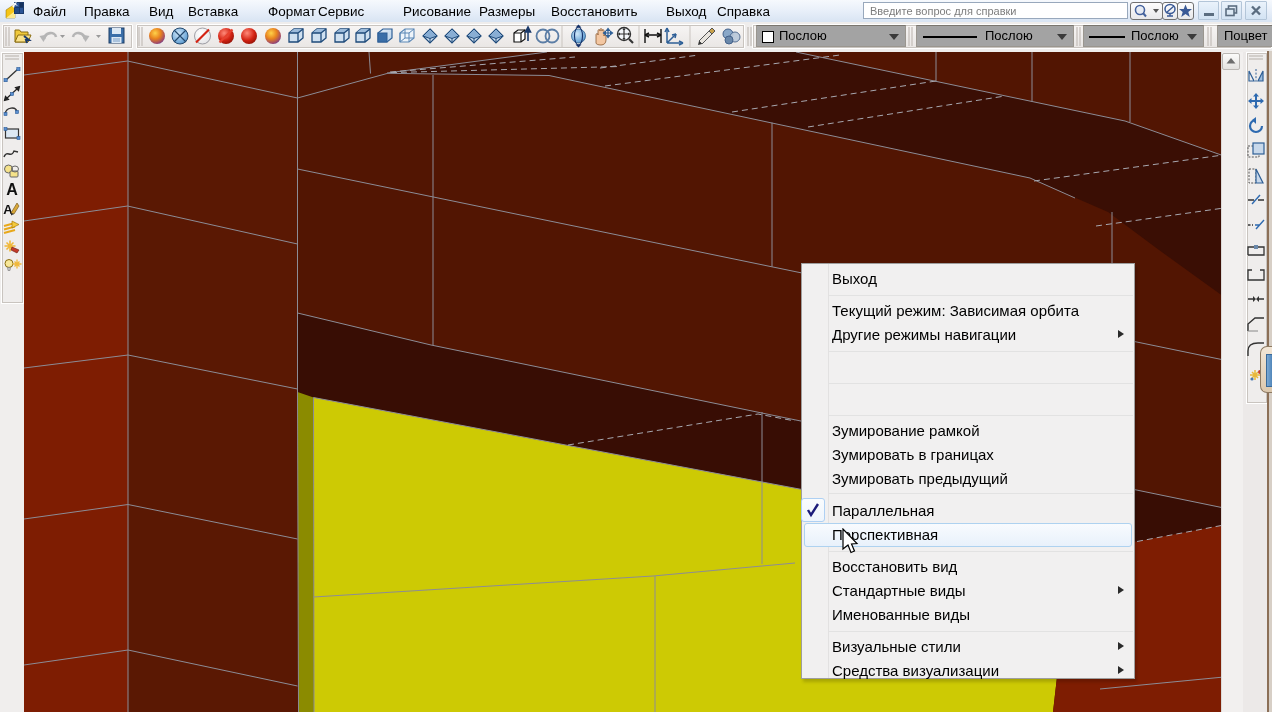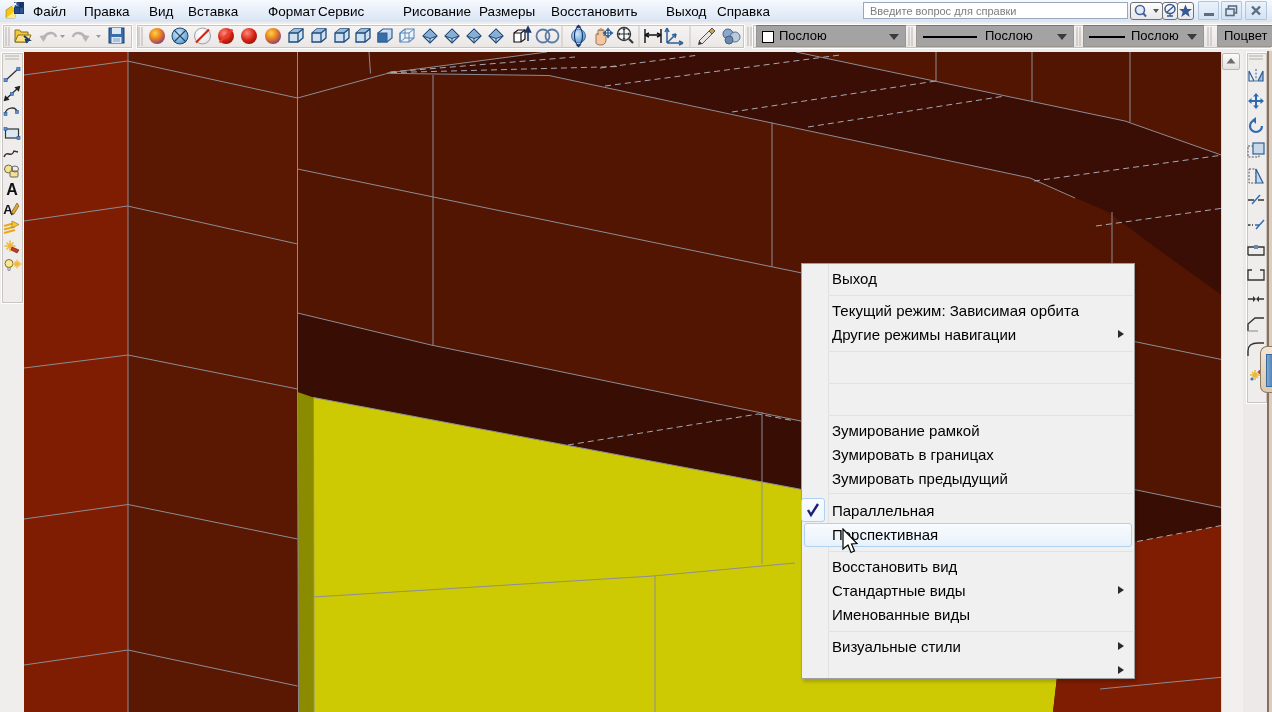--- a/index.html
+++ b/index.html
@@ -474,19 +474,20 @@
           </svg></div></div>
   <div class="mrow" style="top:259px">Перспективная</div>
   <div class="msep" style="top:287px"></div>
   <div class="mrow" style="top:291px">Восстановить вид</div>
   <div class="mrow" style="top:315px">Стандартные виды</div>
       <span class="marr" style="top:322px"></span>
   <div class="mrow" style="top:339px">Именованные виды</div>
   <div class="msep" style="top:367px"></div>
   <div class="mrow" style="top:371px">Визуальные стили</div>
       <span class="marr" style="top:378px"></span>
+  <div class="mrow" style="top:395px">Средства визуализации</div>
       <span class="marr" style="top:402px"></span>
 </div>
 
 <svg class="abs" style="left:839px;top:528px;z-index:50" width="22" height="30" viewBox="0 0 22 30">
   <path d="M4,1 L4,21 L9,17 L12,24.5 L15.5,23 L12.5,16 L18,15.5 Z" fill="#fff" stroke="#000" stroke-width="1.2"></path>
 </svg>
 </div>
 
 </body></html>

